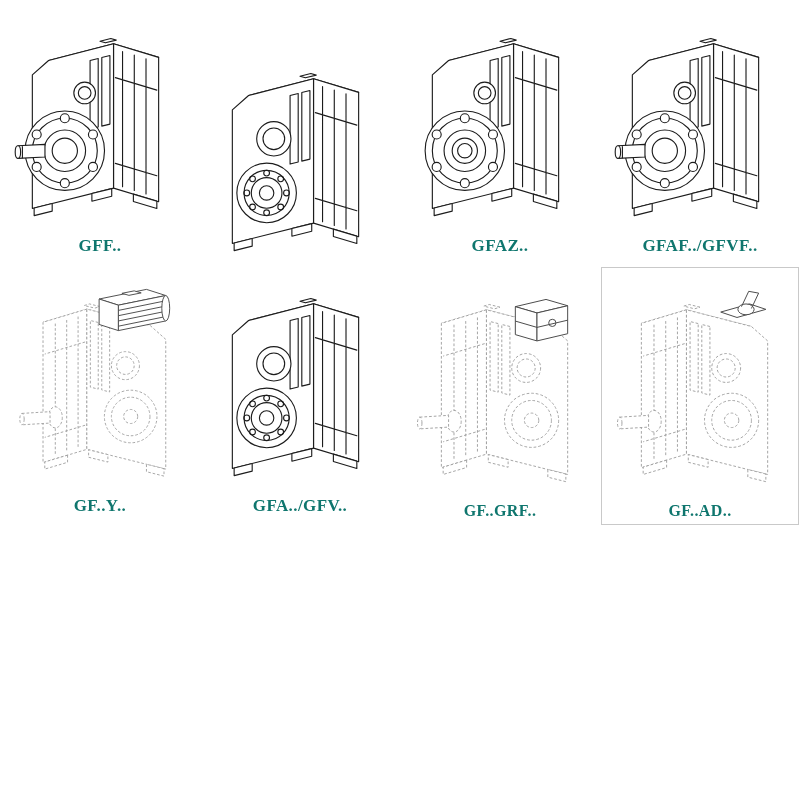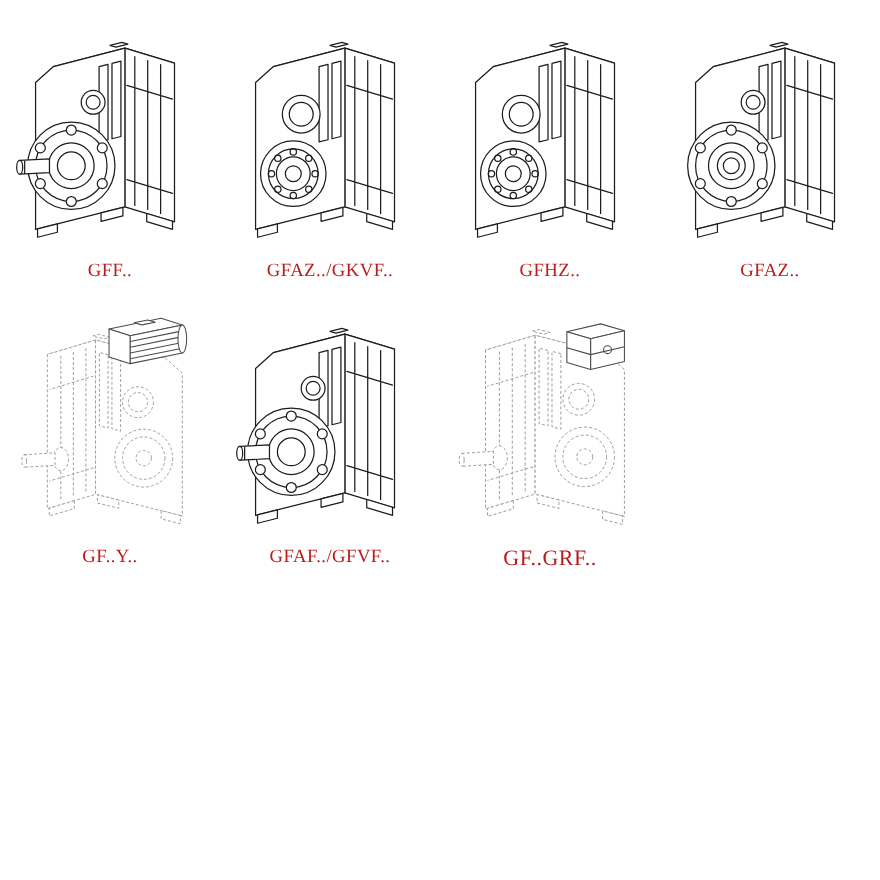--- a/index.html
+++ b/index.html
@@ -11,23 +11,23 @@
         justify-content:flex-end;overflow:hidden;}
   .cell.boxed{outline:1px solid #c9c9c9;outline-offset:-2px;}
   .drawing{width:178px;height:206px;flex:0 0 auto;}
   .drawing.tall{height:212px;}
   
   .drawing.solid use{stroke:#1c1c1c;fill:#ffffff;stroke-width:1.25;
                      stroke-linejoin:round;stroke-linecap:round;}
   
   .drawing.dashed use{stroke:#9b9b9b;fill:#ffffff;stroke-width:1;
                       stroke-dasharray:3 2.2;stroke-linejoin:round;}
-  .label{font-weight:normal;font-size:17px;letter-spacing:.4px;color:#b91c1c;
+  .label{font-weight:bold;font-size:17px;letter-spacing:.4px;color:#0f766e;
          text-align:center;padding:5px 0 10px;white-space:nowrap;}
-  .label.lg{font-size:20px;padding-bottom:6px;}
+  .label.lg{font-size:16px;padding-bottom:6px;}
   .defs-holder{position:absolute;width:0;height:0;overflow:hidden;}
 </style>
 </head>
 <body>
 
 <svg class="defs-holder" aria-hidden="true">
   <defs>
 
     <g id="gx-body">
       <polygon points="38,46 110,27.5 160,42.5 88,61"></polygon>
@@ -177,56 +177,61 @@
     <svg class="drawing solid tall" viewBox="0 0 190 235">
         <use href="#sym-flange-shaft"></use>
       </svg>
     <figcaption class="label">GFF..</figcaption>
   </figure>
 
   <figure class="cell">
     <svg class="drawing solid tall" viewBox="0 0 190 235">
         <use href="#sym-bores"></use>
       </svg>
-    <figcaption class="label">GFAZ../GKVF..</figcaption>
-  </figure>
-
-  <figure class="cell">
-    <svg class="drawing solid tall" viewBox="0 0 190 235">
-        <use href="#sym-bores"></use>
-      </svg>
-    <figcaption class="label">GFHZ..</figcaption>
-  </figure>
+  </figure>
+
 
   <figure class="cell">
     <svg class="drawing solid tall" viewBox="0 0 190 235">
         <use href="#sym-flange"></use>
       </svg>
     <figcaption class="label">GFAZ..</figcaption>
   </figure>
 
 
 
+
+  <figure class="cell">
+    <svg class="drawing solid tall" viewBox="0 0 190 235">
+        <use href="#sym-flange-shaft"></use>
+      </svg>
+    <figcaption class="label">GFAF../GFVF..</figcaption>
+  </figure>
 
   <figure class="cell">
     <svg class="drawing dashed" viewBox="0 0 190 235">
         <use href="#sym-dash-motor"></use>
       </svg>
     <figcaption class="label">GF..Y..</figcaption>
   </figure>
 
   <figure class="cell">
     <svg class="drawing solid tall" viewBox="0 0 190 235">
-        <use href="#sym-flange-shaft"></use>
-      </svg>
-    <figcaption class="label">GFAF../GFVF..</figcaption>
-  </figure>
-
+        <use href="#sym-bores"></use>
+      </svg>
+    <figcaption class="label">GFA../GFV..</figcaption>
+  </figure>
 
   <figure class="cell">
     <svg class="drawing dashed tall" viewBox="0 0 190 235">
         <use href="#sym-dash-block"></use>
       </svg>
     <figcaption class="label lg">GF..GRF..</figcaption>
   </figure>
 
+  <figure class="cell boxed">
+    <svg class="drawing dashed tall" viewBox="0 0 190 235">
+        <use href="#sym-dash-shaft"></use>
+      </svg>
+    <figcaption class="label lg">GF..AD..</figcaption>
+  </figure>
 
 </div>
 
 </body></html>

